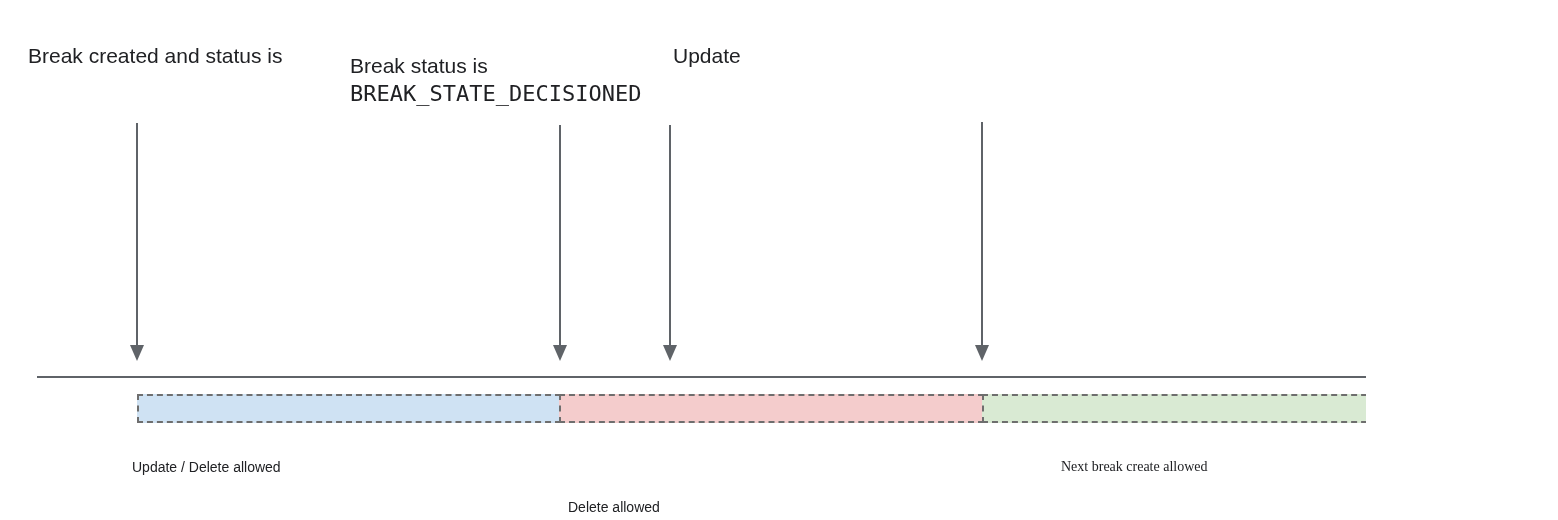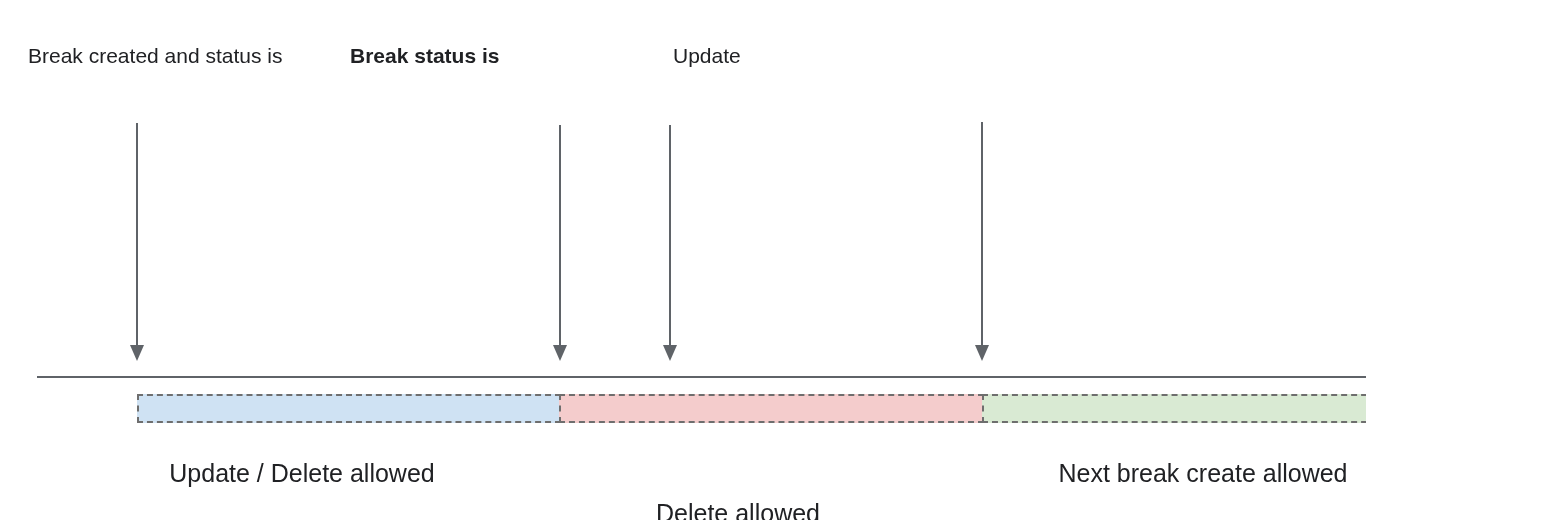--- a/index.html
+++ b/index.html
@@ -51,36 +51,36 @@
   .segment{
     position:absolute;
     box-sizing:border-box;
     height:29px;
     top:394px;
     border:2px dashed #6e6e6e;
   }
   .seg-label{
     position:absolute;
     top:459px;
-    font-size:25px;
-    text-align:center;
+    font-size:14px;
     white-space:nowrap;
   }
 </style>
 </head>
 <body>
 
 <div class="canvas">
 
   <div class="annotation" style="left:28px;top:42px;">
     <div>Break created and status is</div>
   </div>
 
-  <div class="annotation" style="left:350px;top:42px;font-weight:bold;">
+  <div class="annotation" style="left:350px;top:52px;">
     <div>Break status is</div>
+    <div class="code">BREAK_STATE_DECISIONED</div>
   </div>
 
   <div class="annotation" style="left:673px;top:42px;">
     <div>Update</div>
   </div>
 
 
   <div class="v-arrow-line" style="left: 136px; top: 123px; height: 222px; background-color: rgb(95, 99, 104);"></div>
   <div class="v-arrow-head" style="left: 130px; top: 345px; border-top-color: rgb(95, 99, 104);"></div>
 
@@ -96,15 +96,15 @@
   <div class="timeline-line" style="left: 37px; top: 376px; width: 1419px; background-color: rgb(95, 99, 104);"></div>
   <div class="timeline-head" style="left: 1455px; top: 370px; border-left-color: rgb(95, 99, 104);"></div>
   <div class="time-label" style="left:1482px;top:365px;">time</div>
 
   <div class="segment" style="left: 137px; width: 424px; background-color: rgb(207, 226, 243);"></div>
   <div class="segment" style="left: 559px; width: 425px; background-color: rgb(244, 204, 204);"></div>
   <div class="segment" style="left: 982px; width: 425px; background-color: rgb(217, 234, 211);"></div>
 
   <div class="seg-label" style="left:132px;width:340px;">Update / Delete allowed</div>
   <div class="seg-label" style="left:568px;width:340px;margin-top:40px;">Delete allowed</div>
-  <div class="seg-label" style="left:1033px;width:340px;">Next break create allowed</div>
+  <div class="seg-label" style="left:1061px;width:340px;font-family:Liberation Serif, serif;">Next break create allowed</div>
 
 </div>
 
 </body></html>

